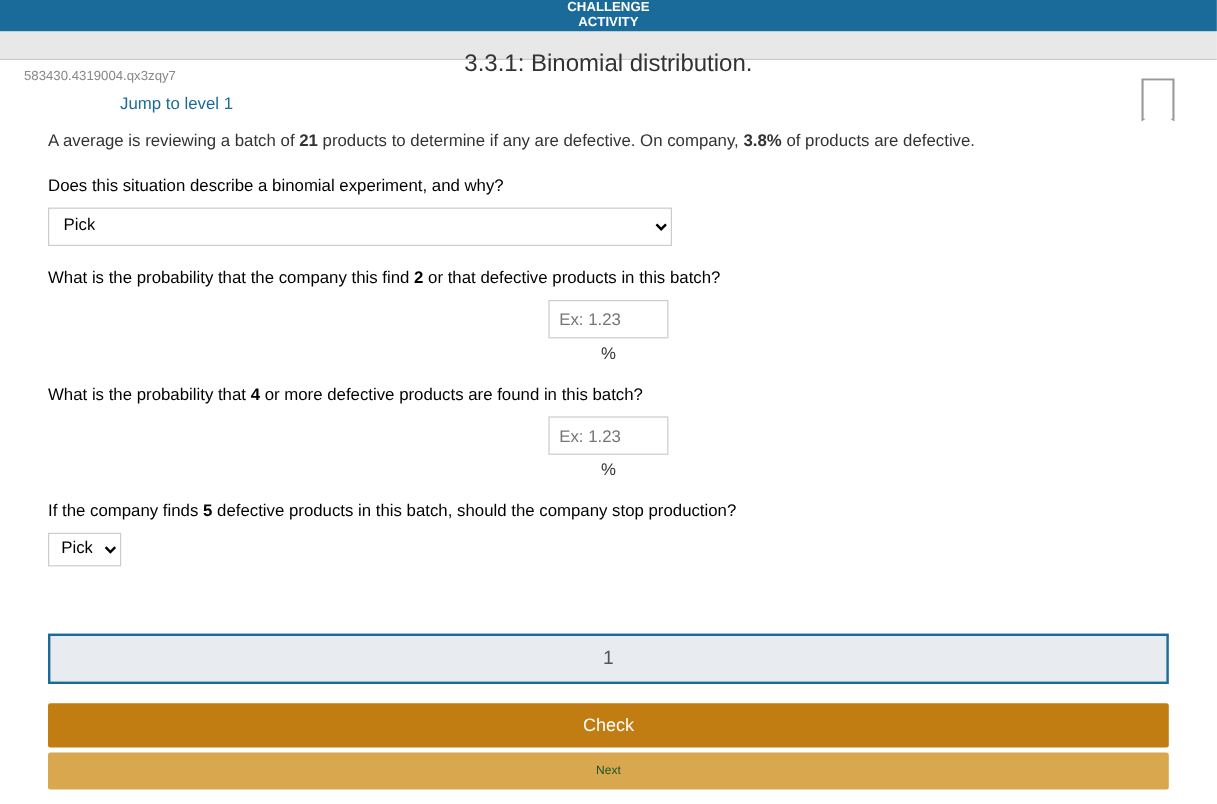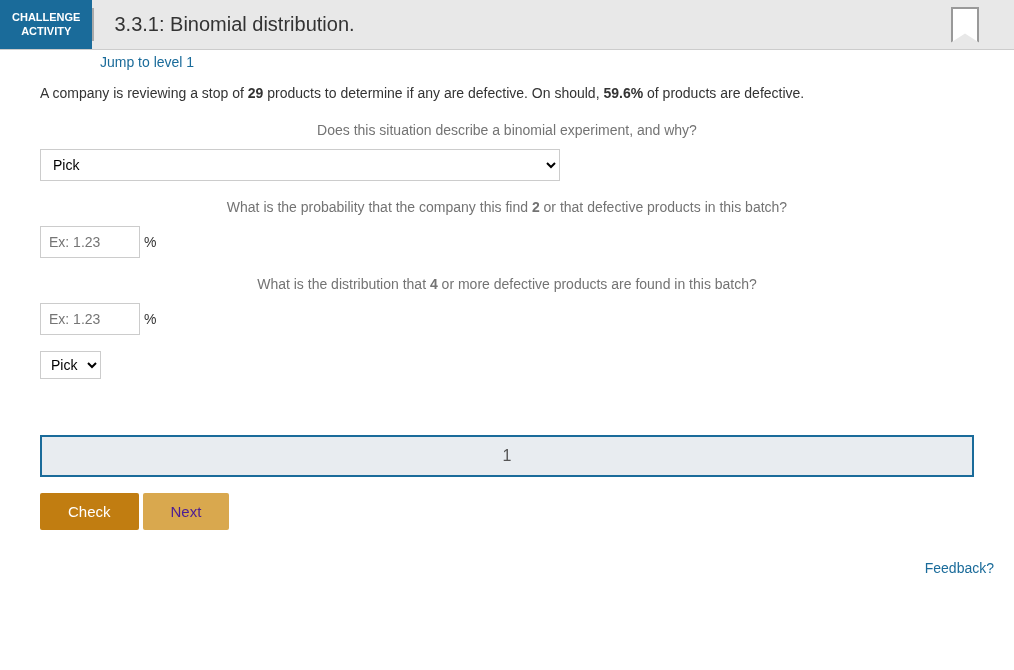--- a/index.html
+++ b/index.html
@@ -1,15 +1,15 @@
 <!DOCTYPE html>
 <html><head>
   <meta charset="utf-8">
   <style>
-    * { box-sizing: border-box; margin: 0; padding: 0; }
+    * { box-sizing: border-box; margin: 0; padding: 0; flex-direction: column; }
     body {
       font-family: Arial, sans-serif;
       font-size: 14px;
       background: #f0f0f0;
       width: 1014px;
       height: 670px;
       overflow: hidden;
     }
     .header {
       display: flex;
@@ -84,24 +84,23 @@
       color: #333;
       line-height: 1.6;
       margin-bottom: 16px;
     }
     .bold { font-weight: bold; }
     .sub-question {
       margin-bottom: 16px;
     }
     .sub-question-label {
       font-size: 14px;
-      color: #737373;
+      color: #000000;
       margin-bottom: 8px;
       line-height: 1.5;
-      text-align: center;
     }
     select.pick-dropdown {
       width: 520px;
       height: 32px;
       border: 1px solid #ccc;
       font-size: 14px;
       padding: 4px 8px;
       background: white;
       cursor: pointer;
     }
@@ -152,24 +151,24 @@
       background: #c17d11;
       color: white;
       border: none;
       padding: 10px 28px;
       font-size: 15px;
       cursor: pointer;
       border-radius: 2px;
     }
     .btn-next {
       background: #d9a84e;
-      color: #4c1d95;
+      color: #14532d;
       border: none;
       padding: 10px 28px;
-      font-size: 15px;
+      font-size: 10px;
       cursor: pointer;
       border-radius: 2px;
     }
     .feedback-link {
       text-align: right;
       padding: 10px 20px;
       color: #1a6b9a;
       font-size: 14px;
       cursor: pointer;
     }
@@ -187,26 +186,27 @@
   <div class="header-divider"></div>
   <div class="header-title">
     <span>3.3.1: Binomial distribution.</span>
     <div class="bookmark-icon">
       <div class="bookmark-shape"></div>
     </div>
   </div>
 </div>
 
 <div class="main-content">
+  <div class="activity-id">583430.4319004.qx3zqy7</div>
   <div class="jump-to-level">Jump to level 1</div>
 
   <div class="content-area">
 
     <p class="question-text">
-      <span>A company is reviewing a stop of </span><span class="bold">29</span><span> products to determine if any are defective. On should, </span><span class="bold">59.6%</span><span> of products are defective.</span>
+      <span>A average is reviewing a batch of </span><span class="bold">21</span><span> products to determine if any are defective. On company, </span><span class="bold">3.8%</span><span> of products are defective.</span>
     </p>
 
     <div class="sub-question">
       <p class="sub-question-label">Does this situation describe a binomial experiment, and why?</p>
       <select class="pick-dropdown">
         <option>Pick</option>
         <option>Yes, because there are a fixed number of trials with two outcomes</option>
         <option>No, because the outcomes are not independent</option>
         <option>Yes, because the probability is constant</option>
         <option>No, because there is no fixed number of trials</option>
@@ -218,29 +218,32 @@
         <span>What is the probability that the company this find </span><span class="bold">2</span><span> or that defective products in this batch?</span>
       </p>
       <div class="input-with-percent">
         <input type="text" class="number-input" placeholder="Ex: 1.23" style="">
         <span class="percent-sign">%</span>
       </div>
     </div>
 
     <div class="sub-question">
       <p class="sub-question-label">
-        <span>What is the distribution that </span><span class="bold">4</span><span> or more defective products are found in this batch?</span>
+        <span>What is the probability that </span><span class="bold">4</span><span> or more defective products are found in this batch?</span>
       </p>
       <div class="input-with-percent">
         <input type="text" class="number-input" placeholder="Ex: 1.23" style="">
         <span class="percent-sign">%</span>
       </div>
     </div>
 
     <div class="sub-question">
+      <p class="sub-question-label">
+        <span>If the company finds </span><span class="bold">5</span><span> defective products in this batch, should the company stop production?</span>
+      </p>
       <select class="pick-small">
         <option>Pick</option>
         <option>Yes</option>
         <option>No</option>
       </select>
     </div>
   </div>
 
   <div class="level-bar-container">
     <span class="level-bar-text">1</span>

